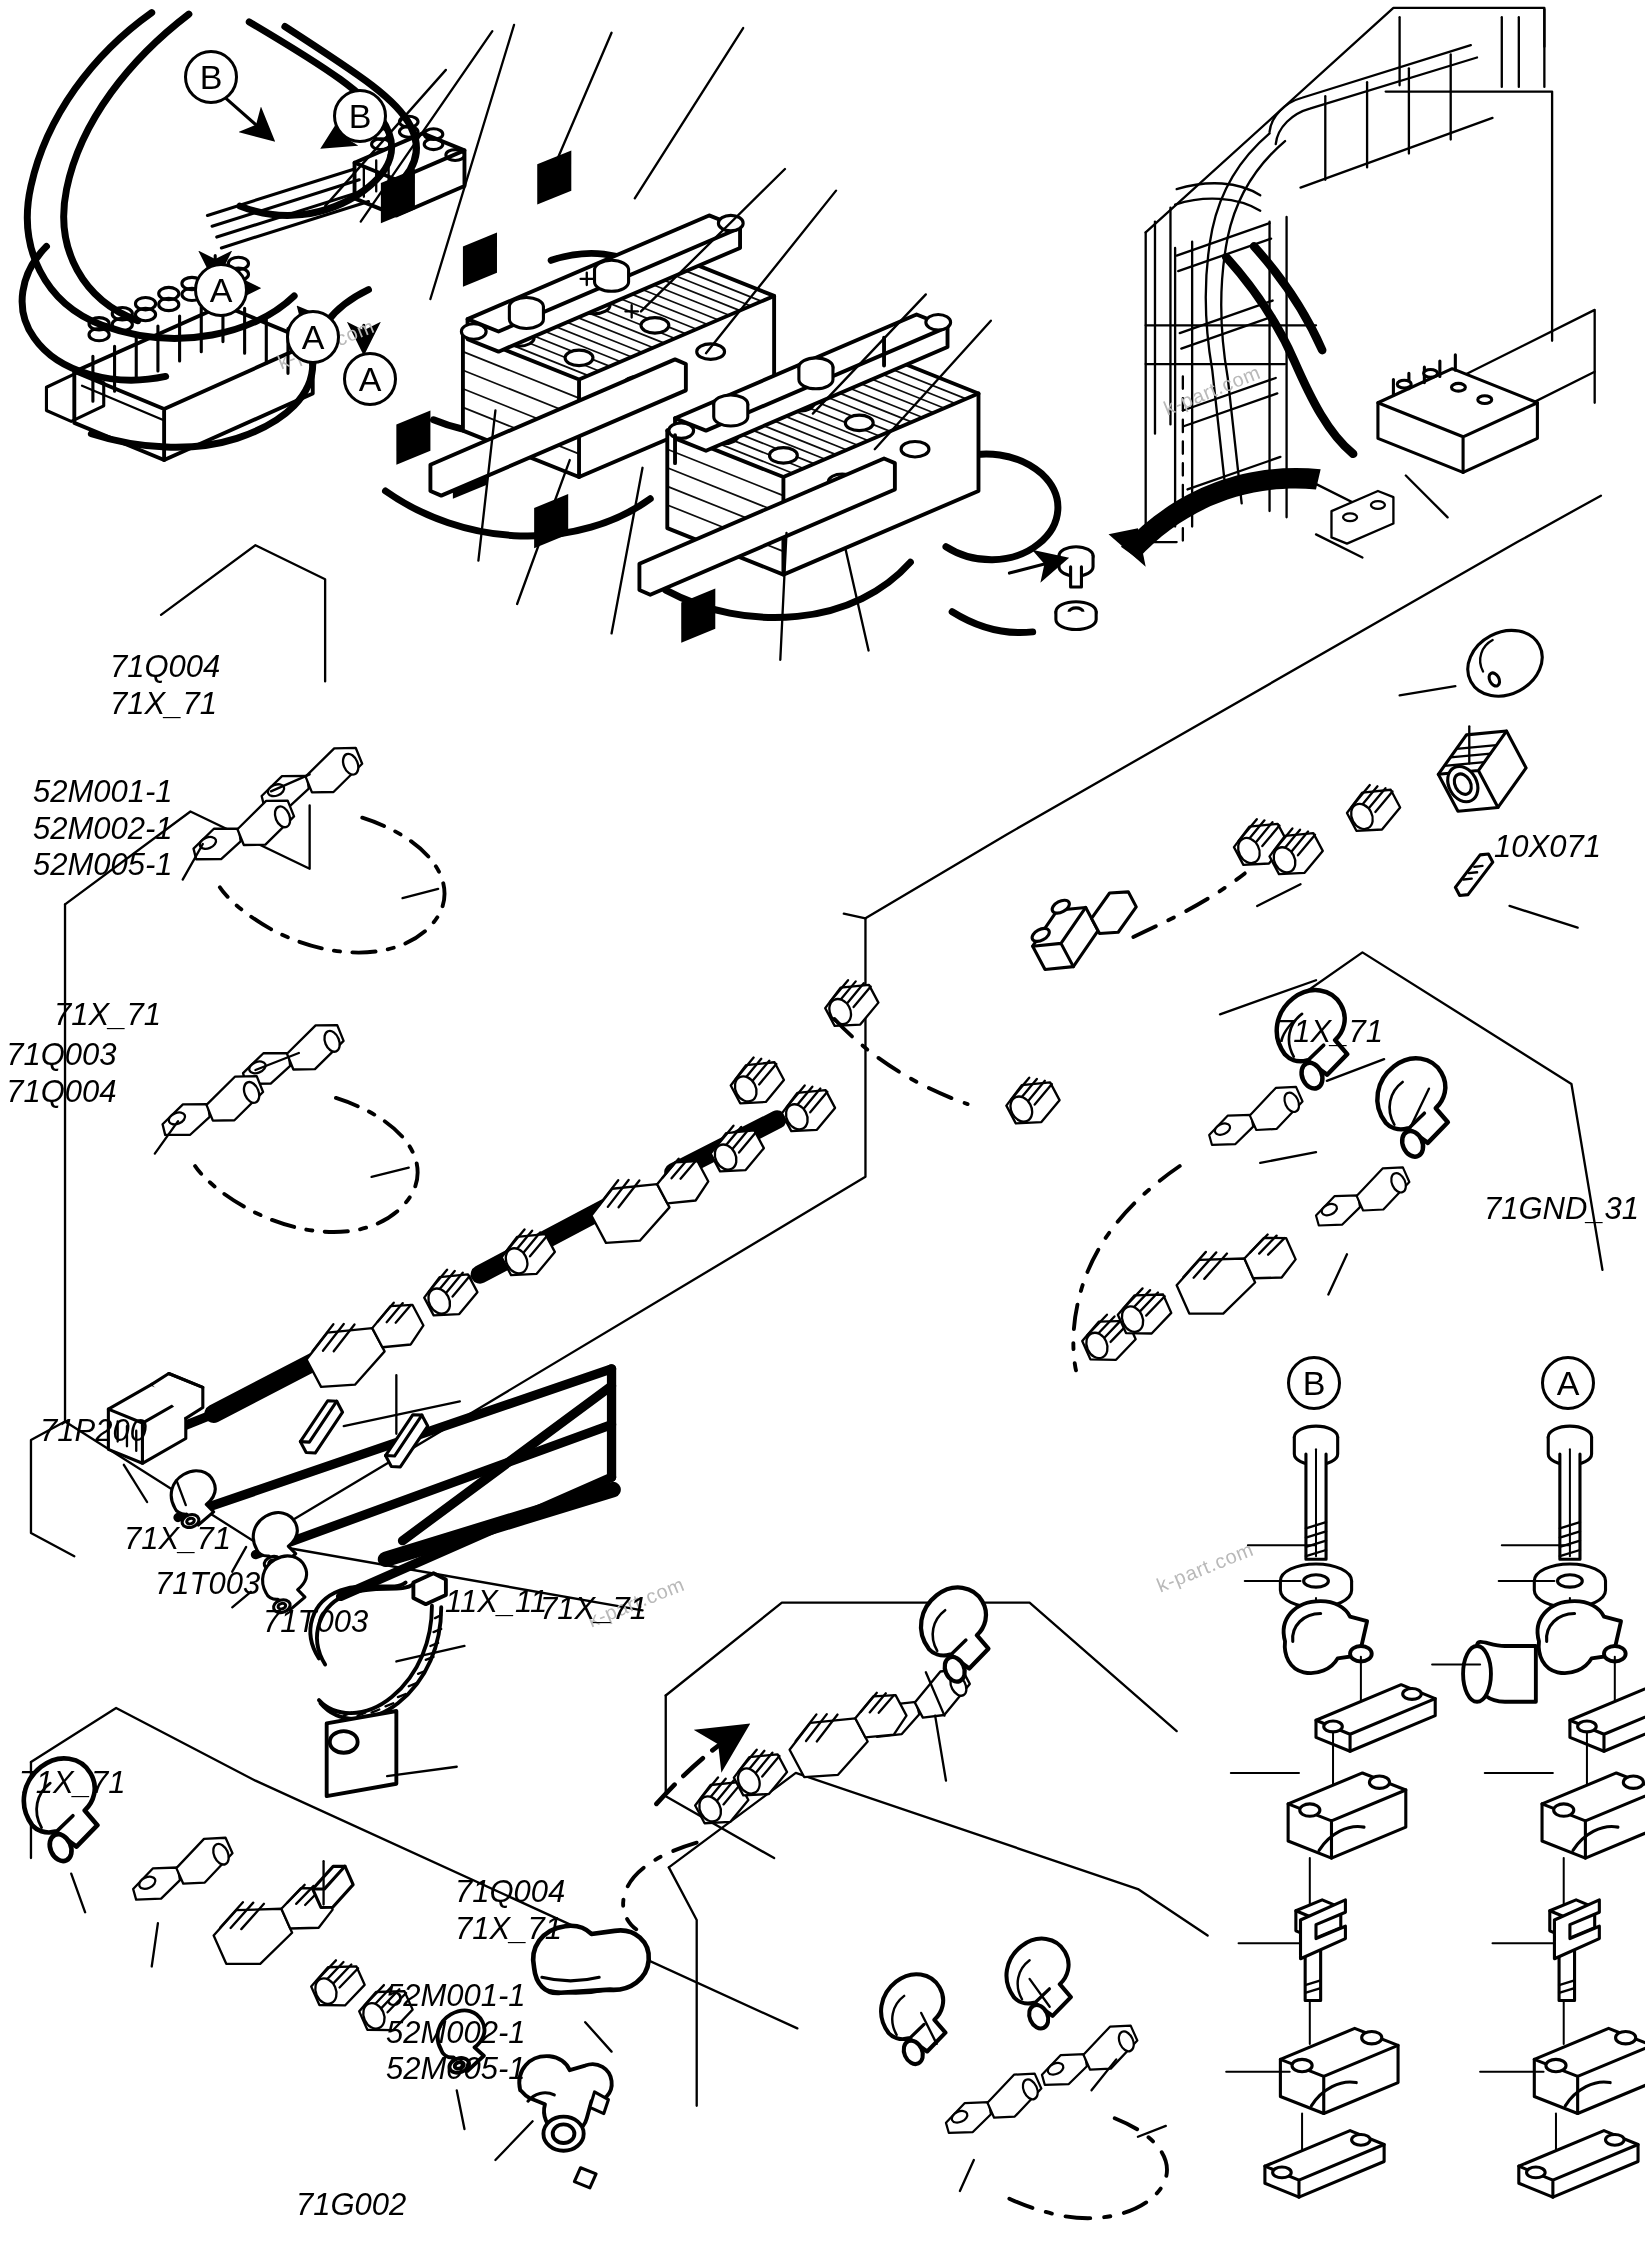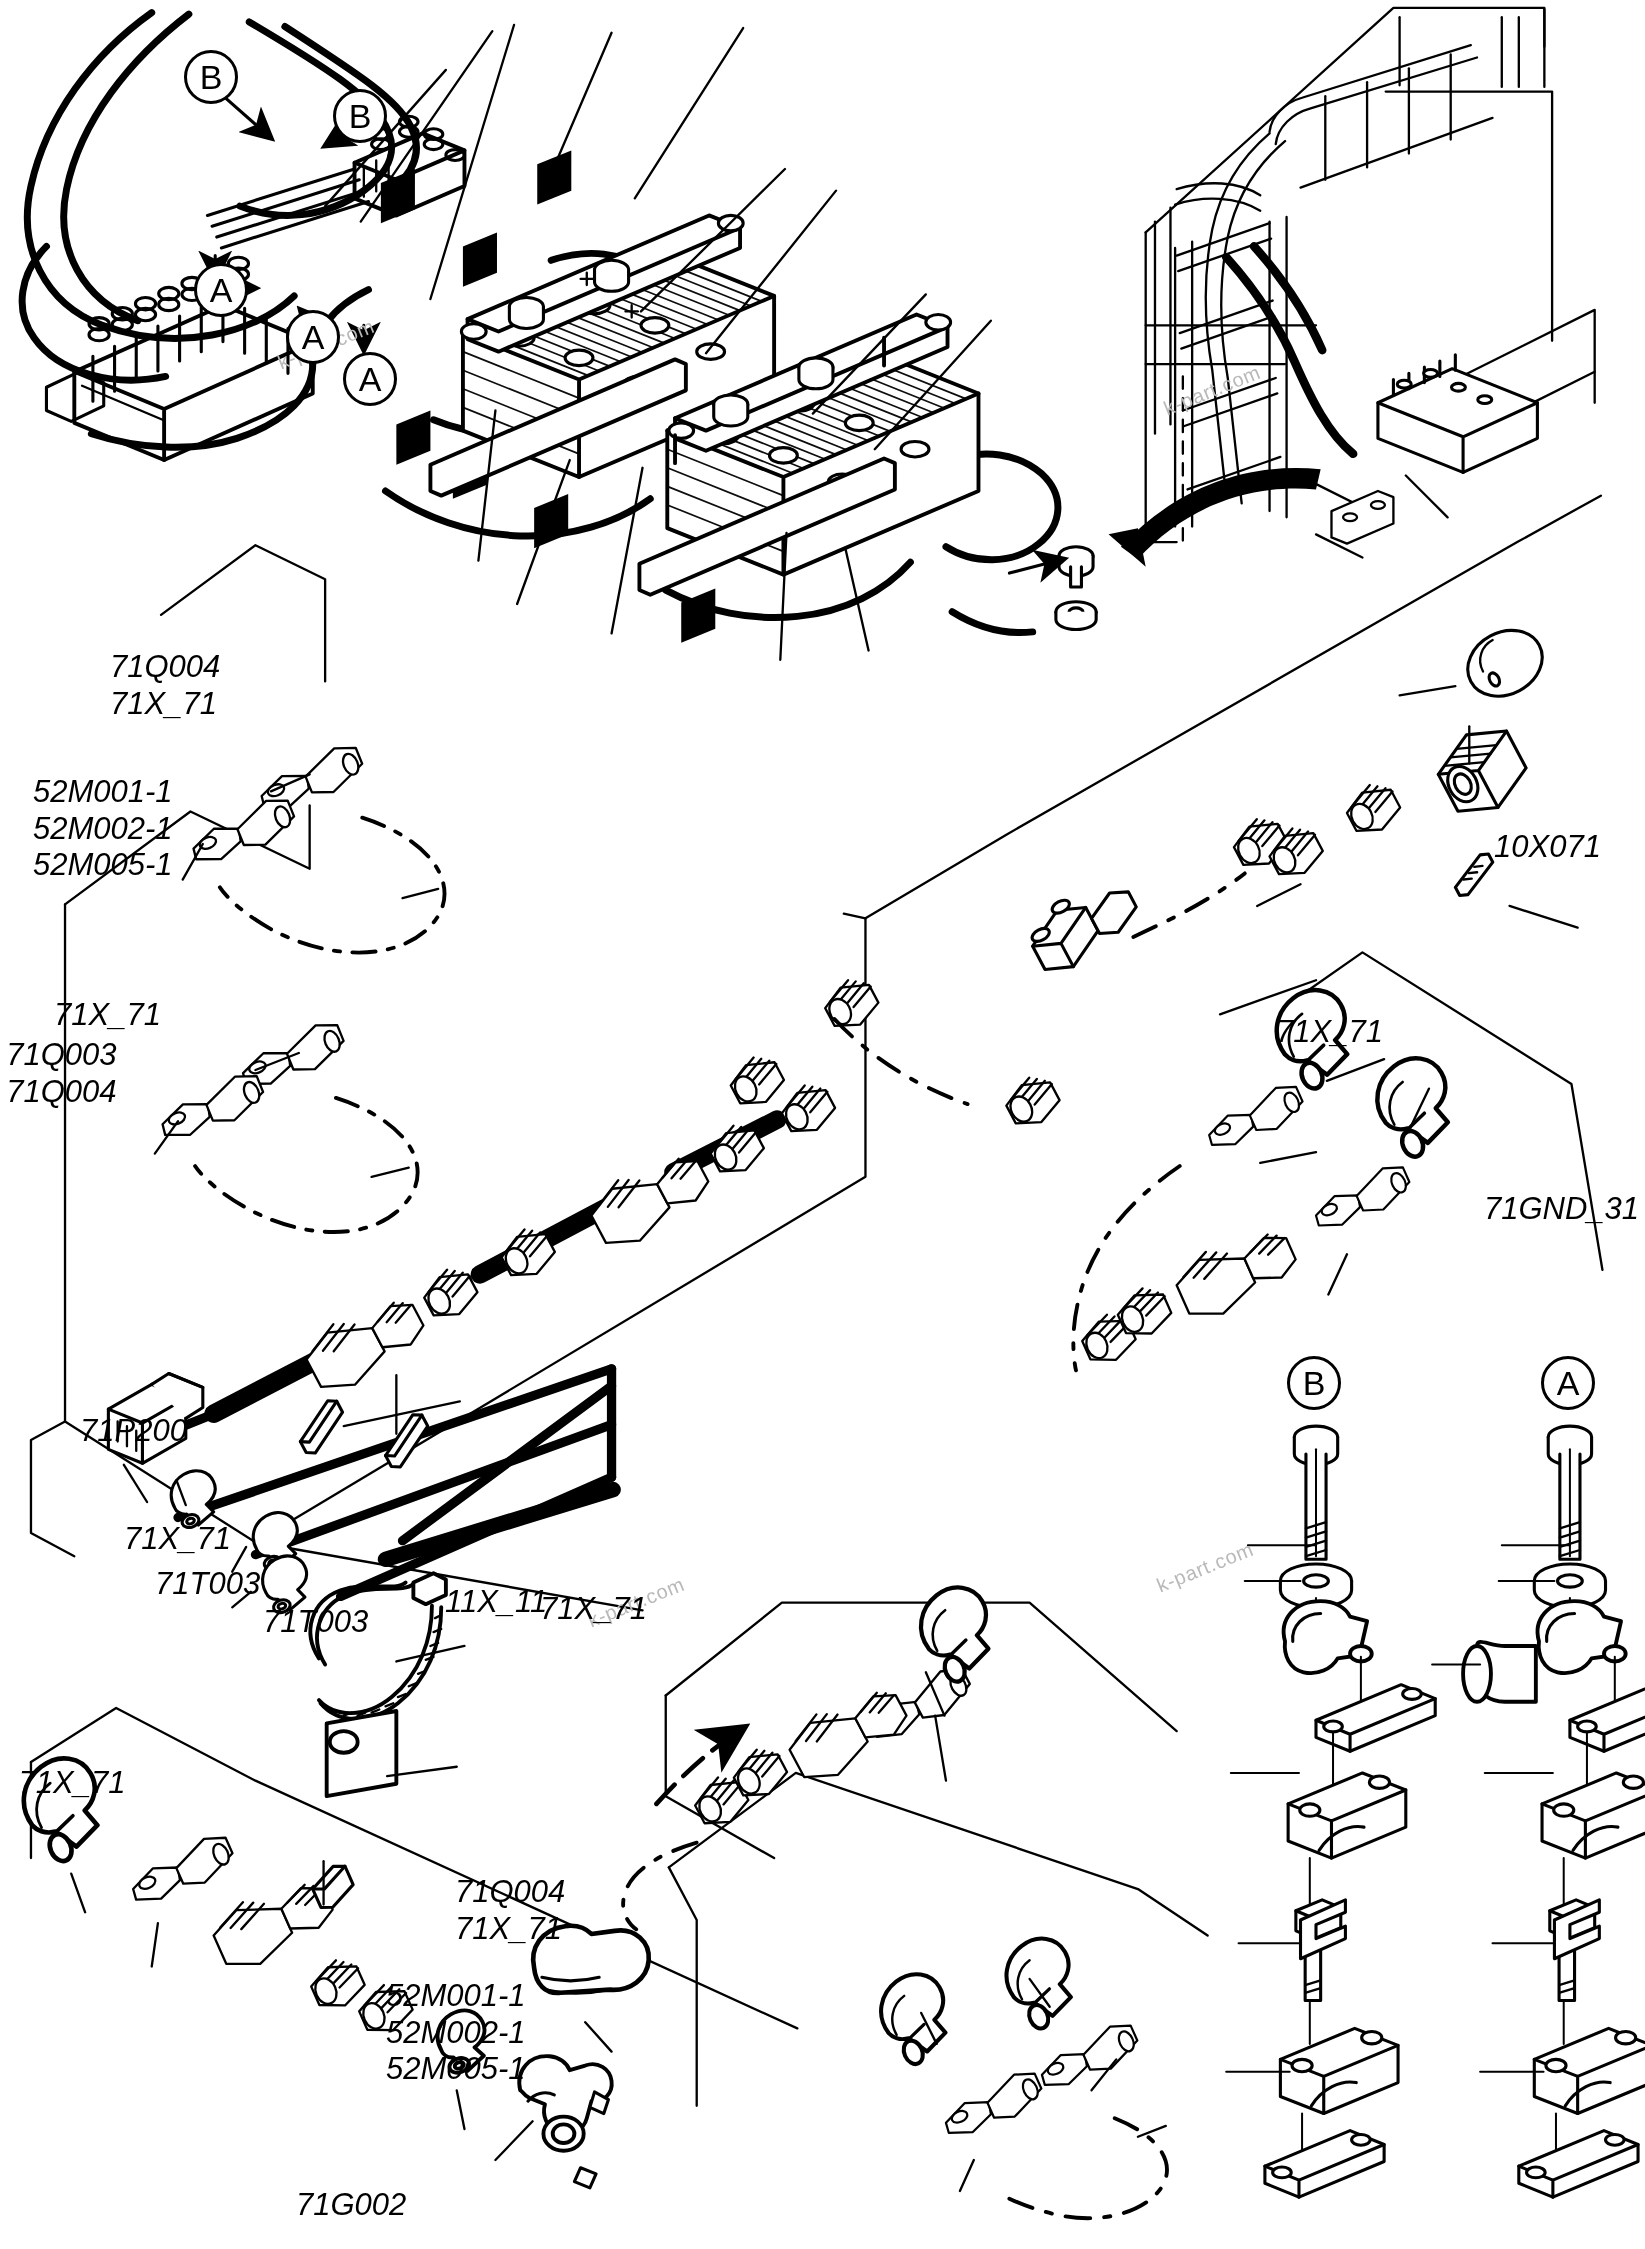--- a/index.html
+++ b/index.html
@@ -836,21 +836,21 @@
 71X_71</div>
       <div class="lbl s1" style="left: 33px; top: 774px;">52M001-1
 52M002-1
 52M005-1</div>
       <div class="lbl s1" style="left: 54px; top: 997px;">71X_71</div>
       <div class="lbl s1" style="left: 6.2px; top: 1037px;">71Q003
 71Q004</div>
       <div class="lbl s1" style="left: 1494px; top: 829px;">10X071</div>
       <div class="lbl s1" style="left: 1276px; top: 1014px;">71X_71</div>
       <div class="lbl s1" style="left: 1484px; top: 1191px;">71GND_31</div>
-      <div class="lbl s1" style="left: 40px; top: 1413px; margin-left: 40px;">71P200</div>
+      <div class="lbl s1" style="left: 40px; top: 1413px;">71P200</div>
       <div class="lbl s1" style="left: 124px; top: 1521px;">71X_71</div>
       <div class="lbl s1" style="left: 155px; top: 1566px;">71T003</div>
       <div class="lbl s1" style="left: 263px; top: 1604px;">71T003</div>
       <div class="lbl s1" style="left: 418px; top: 1584px; margin-left: 27px;">11X_11</div>
       <div class="lbl s1" style="left: 540px; top: 1591px;">71X_71</div>
       <div class="lbl s1" style="left: 455px; top: 1874px;">71Q004
 71X_71</div>
       <div class="lbl s1" style="left: 386px; top: 1978px;">52M001-1
 52M002-1
 52M005-1</div>

